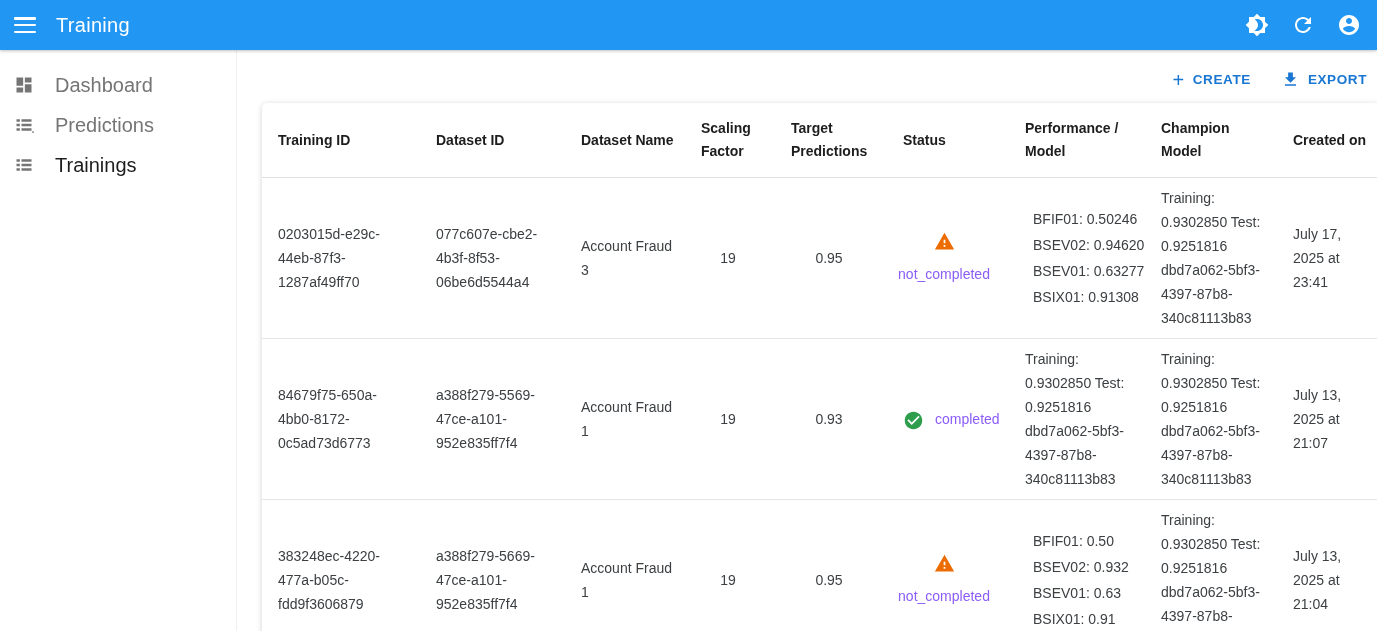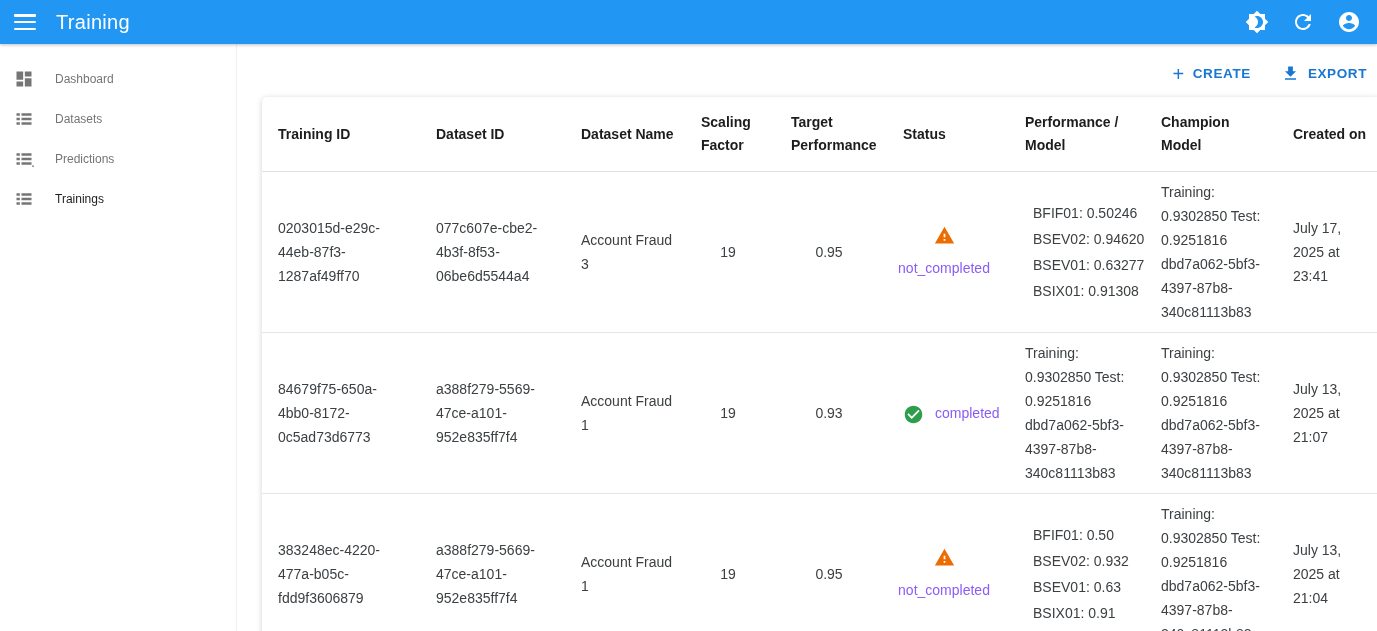--- a/index.html
+++ b/index.html
@@ -1,34 +1,34 @@
 <!DOCTYPE html>
 <html><head>
 <meta charset="utf-8">
 <style>
   * { box-sizing: border-box; margin: 0; padding: 0; }
   html, body { width: 1377px; height: 631px; overflow: hidden; background: #fff;
     font-family: "Liberation Sans", sans-serif; }
 
   
-  .appbar { height: 44px; background: #2196F3; display: flex; align-items: center;
+  .appbar { height: 50px; background: #2196F3; display: flex; align-items: center;
     padding: 0 16px 0 14px; color: #fff; box-shadow: 0 1px 3px rgba(0,0,0,0.25); position: relative; z-index: 5; }
   .hamburger { width: 22px; height: 16px; display: flex; flex-direction: column;
     justify-content: space-between; cursor: pointer; }
   .hamburger span { display: block; height: 2.5px; background: #fff; border-radius: 1px; }
   .appbar-title { font-size: 20px; font-weight: 500; margin-left: 20px; letter-spacing: 0.3px; }
   .appbar-spacer { flex: 1; }
   .appbar-icon { width: 24px; height: 24px; margin-left: 22px; cursor: pointer; }
   .appbar-icon svg { width: 24px; height: 24px; fill: #fff; }
 
   
   .layout { display: flex; height: 591px; }
   .sidebar { width: 237px; flex: 0 0 237px; padding-top: 15px; border-right: 1px solid rgba(0,0,0,0.06); background: #fff; }
   .sidebar-item { display: flex; align-items: center; height: 40px; padding: 0 16px 0 14px;
-    color: #757575; font-size: 12px; cursor: pointer; }
+    color: #757575; font-size: 20px; cursor: pointer; }
   .sidebar-item .nav-icon { width: 20px; height: 20px; margin-right: 21px; }
   .sidebar-item .nav-icon svg { width: 20px; height: 20px; fill: #757575; }
   .sidebar-item.active { color: #1d1d1d; }
 
   .content { flex: 1; display: flex; flex-direction: column; background: #fff; min-width: 0; }
 
   
   .actions { display: flex; justify-content: flex-end; align-items: center;
     gap: 30px; padding: 20px 10px 14px 0; }
   .action-btn { display: flex; align-items: center; gap: 8px; color: #1976D2;
@@ -95,28 +95,20 @@
 <div class="layout">
 
   <div class="sidebar">
     <div class="sidebar-item">
       <span class="nav-icon">
         <svg viewBox="0 0 24 24">
             <path d="M3 13h8V3H3v10zm0 8h8v-6H3v6zm10 0h8V11h-8v10zm0-18v6h8V3h-8z"></path>
           </svg>
       </span>
       <span>Dashboard</span>
-    </div>
-    <div class="sidebar-item">
-      <span class="nav-icon">
-        <svg viewBox="0 0 24 24">
-            <path d="M3 5h4v3.2H3zM9 5h12v3.2H9zM3 10.4h4v3.2H3zM9 10.4h12v3.2H9zM3 15.8h4V19H3zM9 15.8h12V19H9z"></path>
-          </svg>
-      </span>
-      <span>Datasets</span>
     </div>
     <div class="sidebar-item">
       <span class="nav-icon">
         <svg viewBox="0 0 24 24">
             <path d="M3 5h4v3.2H3zM9 5h12v3.2H9zM3 10.4h4v3.2H3zM9 10.4h12v3.2H9zM3 15.8h4V19H3zM9 15.8h12V19H9z"></path>
             <circle cx="22.8" cy="20.5" r="1.1"></circle>
           </svg>
       </span>
       <span>Predictions</span>
     </div>
@@ -158,21 +150,21 @@
             <col class="w-perf">
             <col class="w-ch">
             <col class="w-cr">
         </colgroup>
         <thead>
           <tr>
             <th>Training ID</th>
             <th>Dataset ID</th>
             <th>Dataset Name</th>
             <th>Scaling Factor</th>
-            <th>Target Performance</th>
+            <th>Target Predictions</th>
             <th>Status</th>
             <th>Performance / Model</th>
             <th>Champion Model</th>
             <th>Created on</th>
           </tr>
         </thead>
         <tbody>
             <tr>
               <td class="wrap-text">0203015d-e29c-44eb-87f3-1287af49ff70</td>
               <td class="wrap-text">077c607e-cbe2-4b3f-8f53-06be6d5544a4</td>

